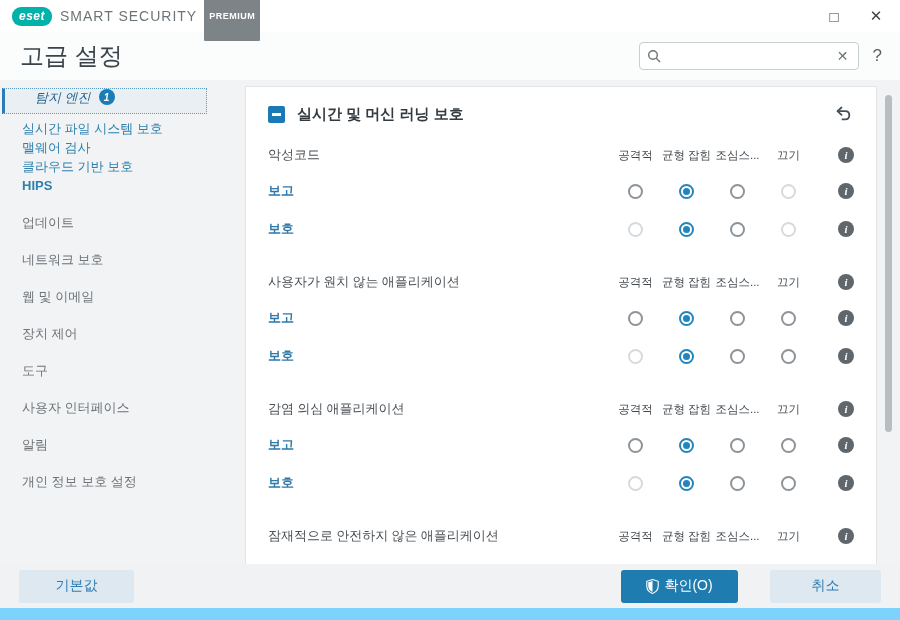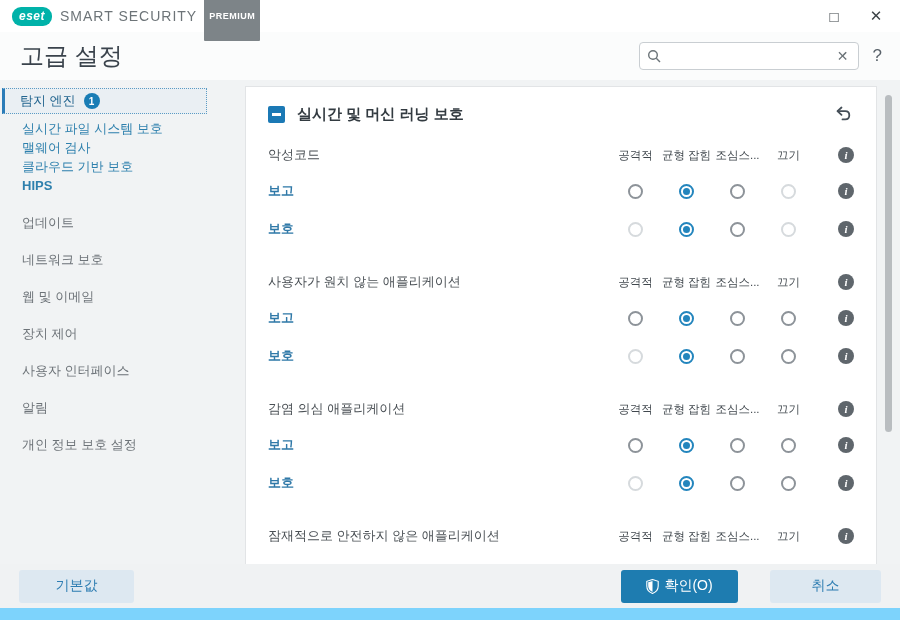--- a/index.html
+++ b/index.html
@@ -21,22 +21,22 @@
   .header-spacer { flex:1; }
   .search { width:220px; height:28px; background:#fff; border:1px solid #c9ced2; border-radius:4px; display:flex; align-items:center; padding:0 7px; }
   .search svg { flex:0 0 auto; }
   .search input { flex:1; border:none; outline:none; font-size:13px; min-width:0; margin:0 4px; color:#333; background:transparent; }
   .search .clear { color:#6b7control3; color:#6b7378; font-size:14px; padding:0 2px; }
   .help { color:#59626a; font-size:17px; margin-left:14px; }
 
   
   .main { height:484px; display:flex; position:relative; background:#f1f3f4; }
   .sidebar { width:245px; padding-top:8px; flex:0 0 auto; }
-  .side-sel { margin:0 38px 5px 2px; height:26px; display:flex; align-items:center; background:#eaeff3;
-              border:1px dotted #5b9bc4; border-left:3px solid #2b7cb8; padding-left:15px; }
+  .side-sel { margin:0 38px 5px 2px; height:26px; display:flex; align-items:flex-start; background:#eaeff3;
+              border:1px dotted #5b9bc4; border-left:3px solid #2b7cb8; padding-left:30px;font-style:italic; }
   .side-sel .lbl { color:#23658f; font-size:13px; }
   .badge { background:#1a7db5; color:#fff; width:16px; height:16px; border-radius:50%; font-size:10px;
            display:inline-flex; align-items:center; justify-content:center; margin-left:8px; font-weight:bold; }
   .side-item { padding-left:22px; height:19px; line-height:19px; font-size:13px; cursor:default; white-space:nowrap; }
   .side-item.sub { color:#2e80ad; }
   .side-item.sub-bold { color:#2e80ad; font-weight:bold; }
   .side-item.top { color:#6d7378; margin-top:18px; }
 
   .card { position:absolute; left:245px; top:6px; right:23px; bottom:0; background:#fff;
           border:1px solid #e2e4e6; border-bottom:none; padding:13px 22px 0 22px; overflow:hidden; }
@@ -46,21 +46,21 @@
   .section-head { display:flex; align-items:center; height:28px; margin-bottom:10px; }
   .minus-box { width:17px; height:17px; background:#1b79b5; border-radius:2px; display:inline-flex; align-items:center; justify-content:center; margin-right:12px; }
   .minus-box i { display:block; width:9px; height:3px; background:#fff; }
   .section-title { font-size:15px; color:#333b41; font-weight:bold; flex:1; }
   .undo { width:22px; height:22px; display:flex; align-items:center; justify-content:center; }
 
   .grp { margin-bottom:17px; }
   .grow { display:flex; align-items:center; }
   .grow .rlabel { flex:1; font-size:13px; }
   .ghead { height:34px; }
-  .ghead .rlabel { color:#4a5055; }
+  .ghead .rlabel { color:#4a5055;font-family:Liberation Serif, serif; }
   .gline { height:38px; }
   .gline .rlabel a { color:#3079a8; text-decoration:none; border-bottom:1px dotted transparent;font-weight:bold; }
   .col { width:51px; display:flex; align-items:center; justify-content:center; flex:0 0 auto; }
   .colh { font-size:11.5px; color:#41484e; white-space:nowrap; overflow:visible; }
   .icol { width:40px; display:flex; justify-content:flex-end; flex:0 0 auto; }
 
   .radio { width:15px; height:15px; border-radius:50%; border:2px solid #8d9399; background:#fff; display:inline-block; position:relative; }
   .radio.dis { border-color:#d6dadd; }
   .radio.on { border-color:#2385bd; }
   .radio.on::after { content:""; position:absolute; left:2px; top:2px; width:7px; height:7px; border-radius:50%; background:#2385bd; }
@@ -113,20 +113,21 @@
           <span class="badge">1</span>
         </div>
         <div class="side-item sub">실시간 파일 시스템 보호</div>
         <div class="side-item sub">맬웨어 검사</div>
         <div class="side-item sub">클라우드 기반 보호</div>
         <div class="side-item sub-bold">HIPS</div>
         <div class="side-item top">업데이트</div>
         <div class="side-item top">네트워크 보호</div>
         <div class="side-item top">웹 및 이메일</div>
         <div class="side-item top">장치 제어</div>
+        <div class="side-item top">도구</div>
         <div class="side-item top">사용자 인터페이스</div>
         <div class="side-item top">알림</div>
         <div class="side-item top">개인 정보 보호 설정</div>
       </div>
 
     <div class="card">
       <div class="section-head">
         <span class="minus-box">
             <i></i>
           </span>

